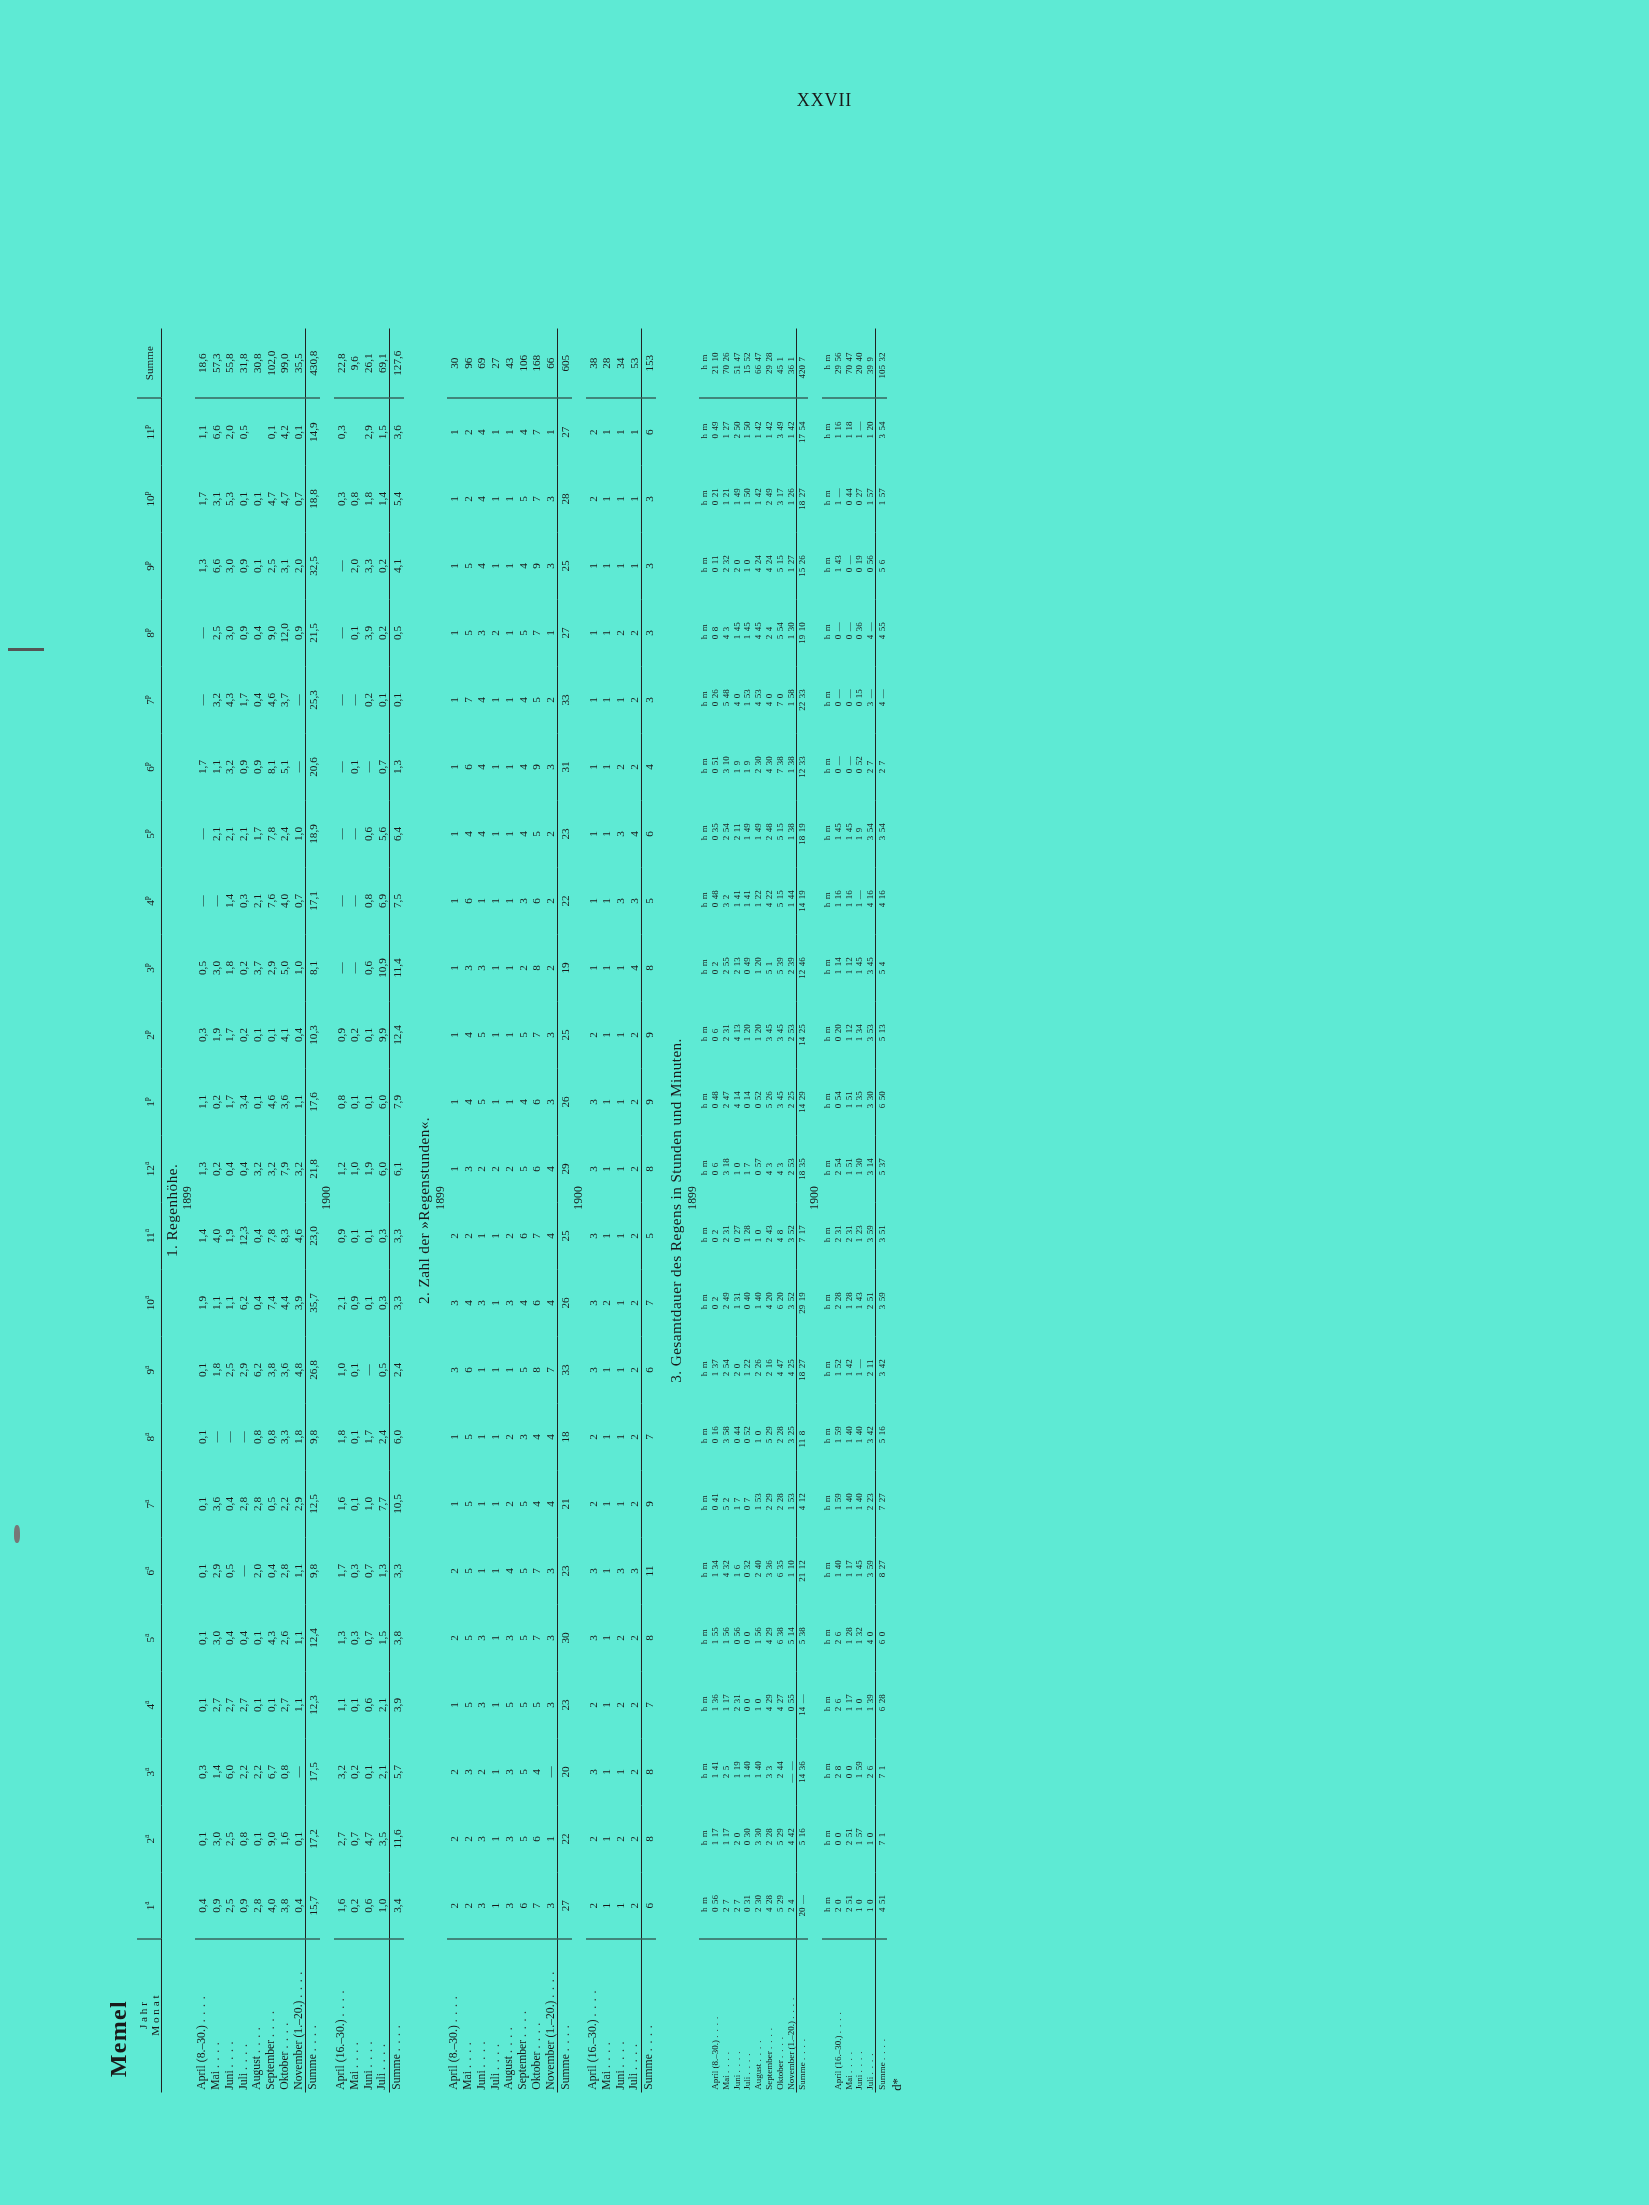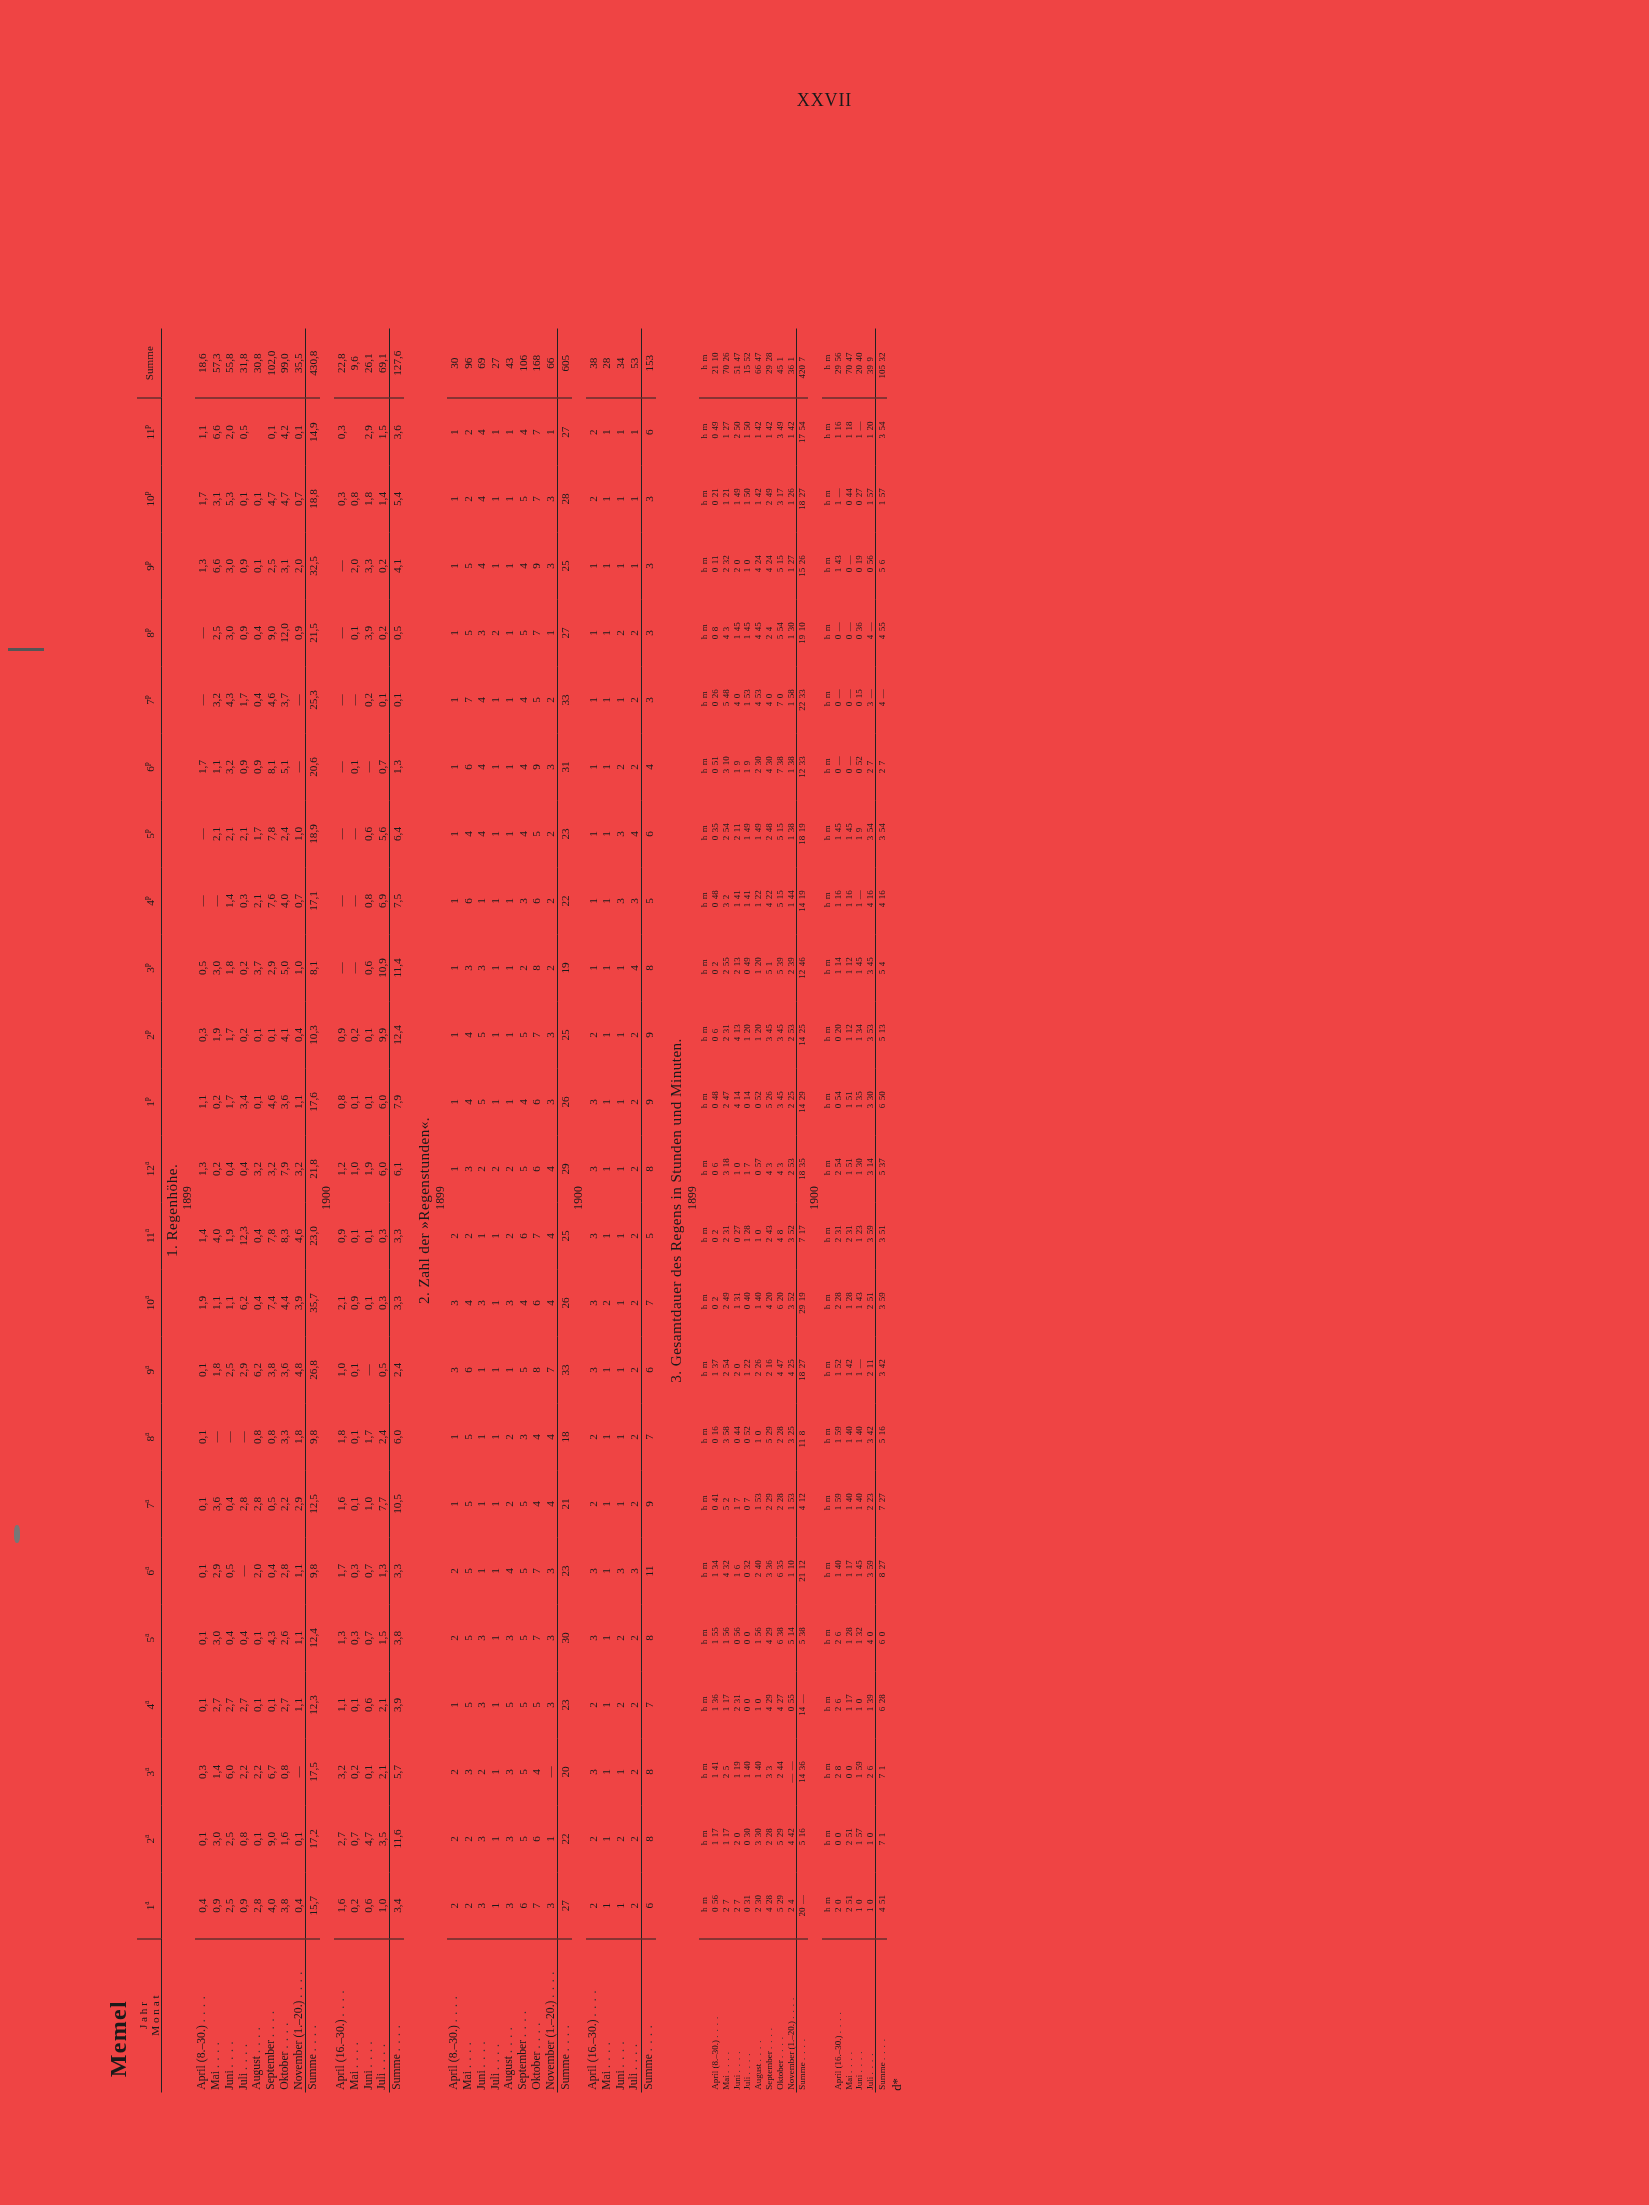--- a/index.html
+++ b/index.html
@@ -11,21 +11,21 @@
     width: 1649px;
     height: 2205px;
     position: relative;
     font-family: "Liberation Serif", serif;
     color: #1a1a1a;
     overflow: hidden;
   }
   .page {
     position: absolute;
     inset: 0;
-    background: #ef4444;
+    background: #5eead4;
   }
   
   .folio {
     position: absolute;
     top: 90px;
     left: 0;
     width: 1649px;
     text-align: center;
     font-size: 18px;
     letter-spacing: 0.9px;

